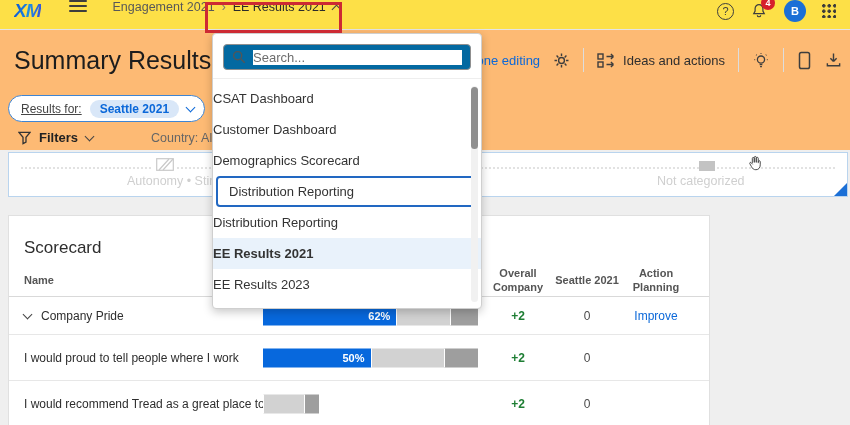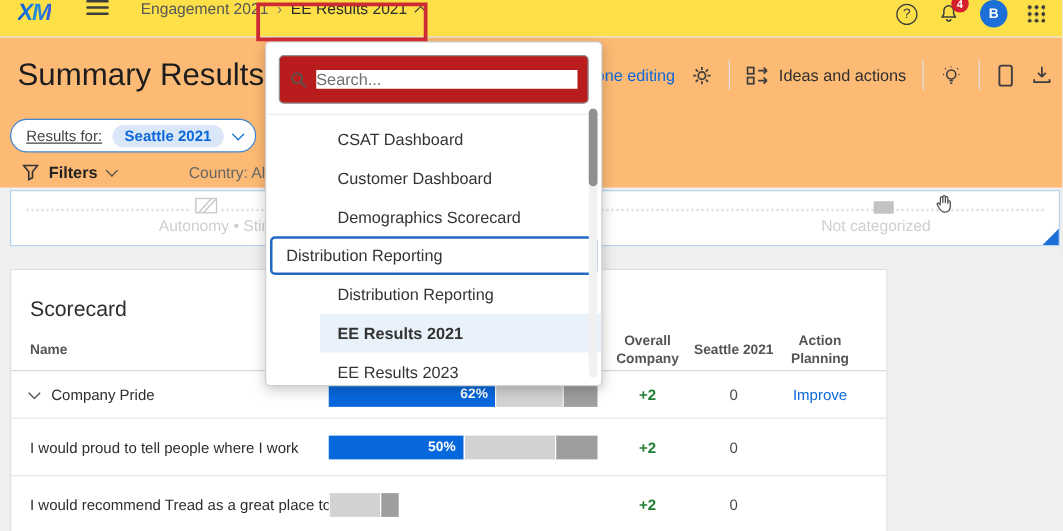--- a/index.html
+++ b/index.html
@@ -96,29 +96,29 @@
   .seg-unf { background:#9e9e9e; border-left:1px solid #fff; }
   .val { position:absolute; top:50%; transform:translateY(-50%); width:80px; text-align:center; font-size:12px; }
   .val.c1 { left:469px; color:#1e7e34; font-weight:bold; }
   .val.c2 { left:538px; color:#4a4a4a; }
   .val.c3 { left:607px; color:#0b68d9; cursor:pointer; }
 
   
   .dropdown { position:absolute; left:212px; top:33px; width:270px; height:276px; background:#fff;
               border:1px solid #cfcfcf; border-radius:4px; box-shadow:0 3px 10px rgba(0,0,0,.22);
               z-index:10; }
-  .search-box { margin:10px 10px 8px 10px; height:39px; border:1px solid #8f8f8f; border-radius:4px;
-                display:flex; align-items:center; padding:0 8px; gap:7px; background:#b91c1c; }
+  .search-box { margin:10px 10px 8px 10px; height:26px; border:1px solid #8f8f8f; border-radius:4px;
+                display:flex; align-items:center; padding:0 8px; gap:7px; background:#0369a1; }
   .search-box input { border:none; outline:none; flex:1; font-size:13px; color:#333;
                       font-family:"Liberation Sans", sans-serif; }
   .search-box input::placeholder { color:#6e6e6e; }
   .dd-divider { border-top:1px solid #eee; }
   .dd-list { padding-top:4px; }
-  .dd-item { height:31px; display:flex; align-items:center; padding:0 14px; font-size:13px;
-             color:#333; cursor:pointer; white-space:nowrap;margin-left:43px; }
+  .dd-item { height:31px; display:flex; align-items:center; padding:0 0; font-size:13px;
+             color:#333; cursor:pointer; white-space:nowrap; }
   .dd-item.focused { border:2px solid #2268c2; border-radius:4px; margin:0 3px; padding:0 11px; }
   .dd-item.selected { background:#e9f2fb; font-weight:bold; }
   .dd-scroll-track { position:absolute; right:3px; top:52px; bottom:6px; width:7px; background:#f1f1f1;
                      border-radius:4px; }
   .dd-scroll-thumb { position:absolute; right:3px; top:53px; width:7px; height:62px; background:#8f8f8f;
                      border-radius:4px; }
 
   
   .red-box { position:absolute; left:205px; top:2px; width:137px; height:31px;
              border:3px solid #cd2a33; z-index:20; pointer-events:none; }

